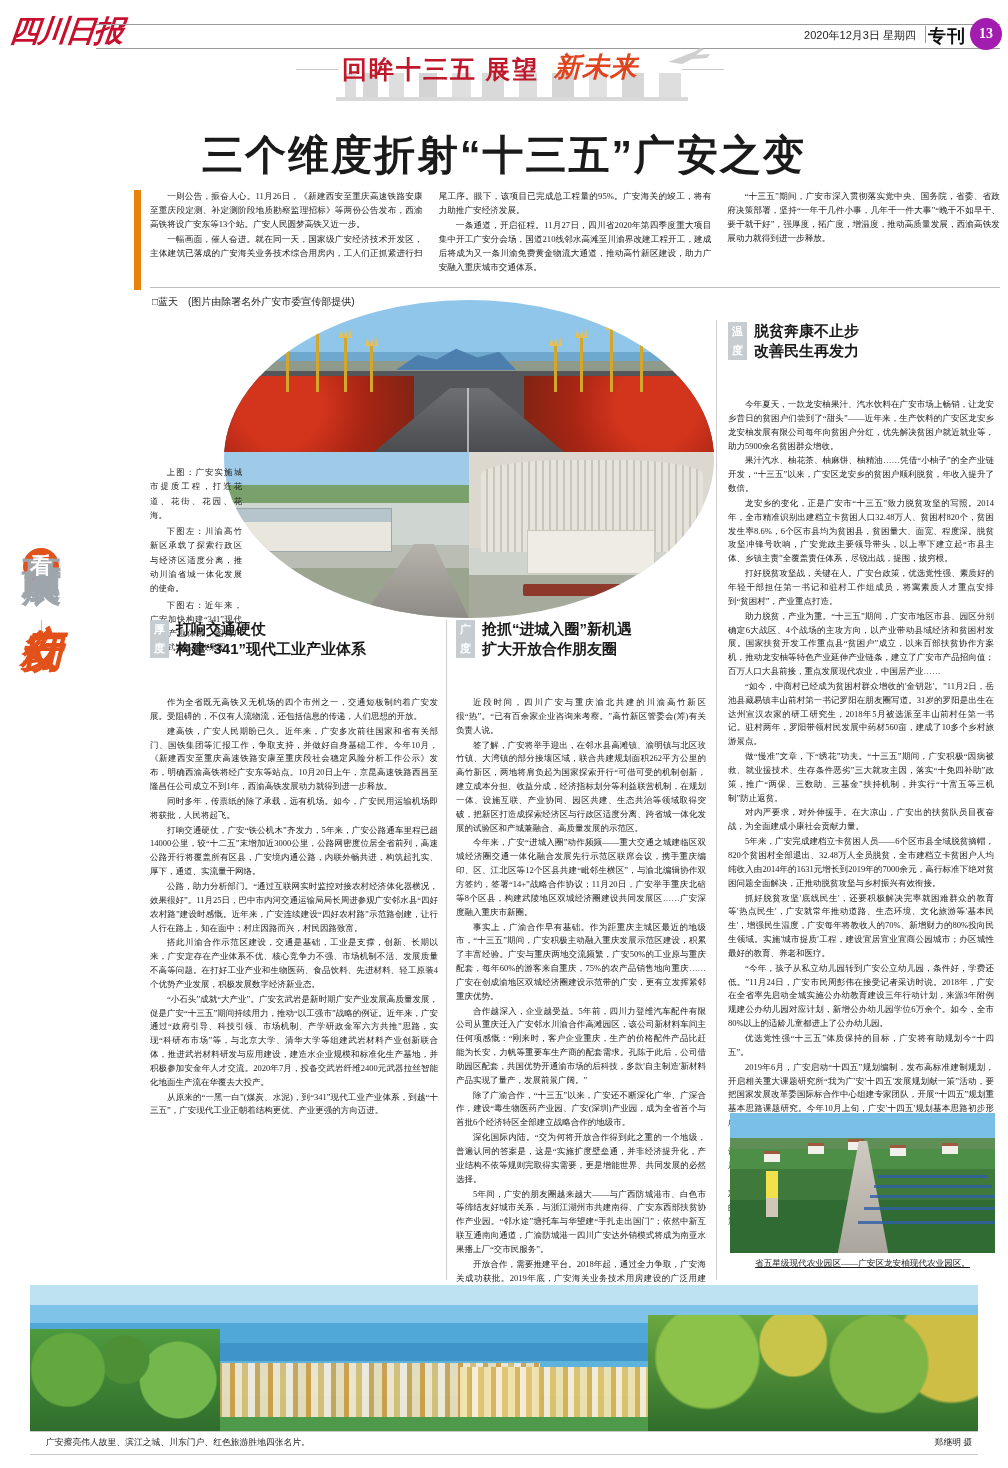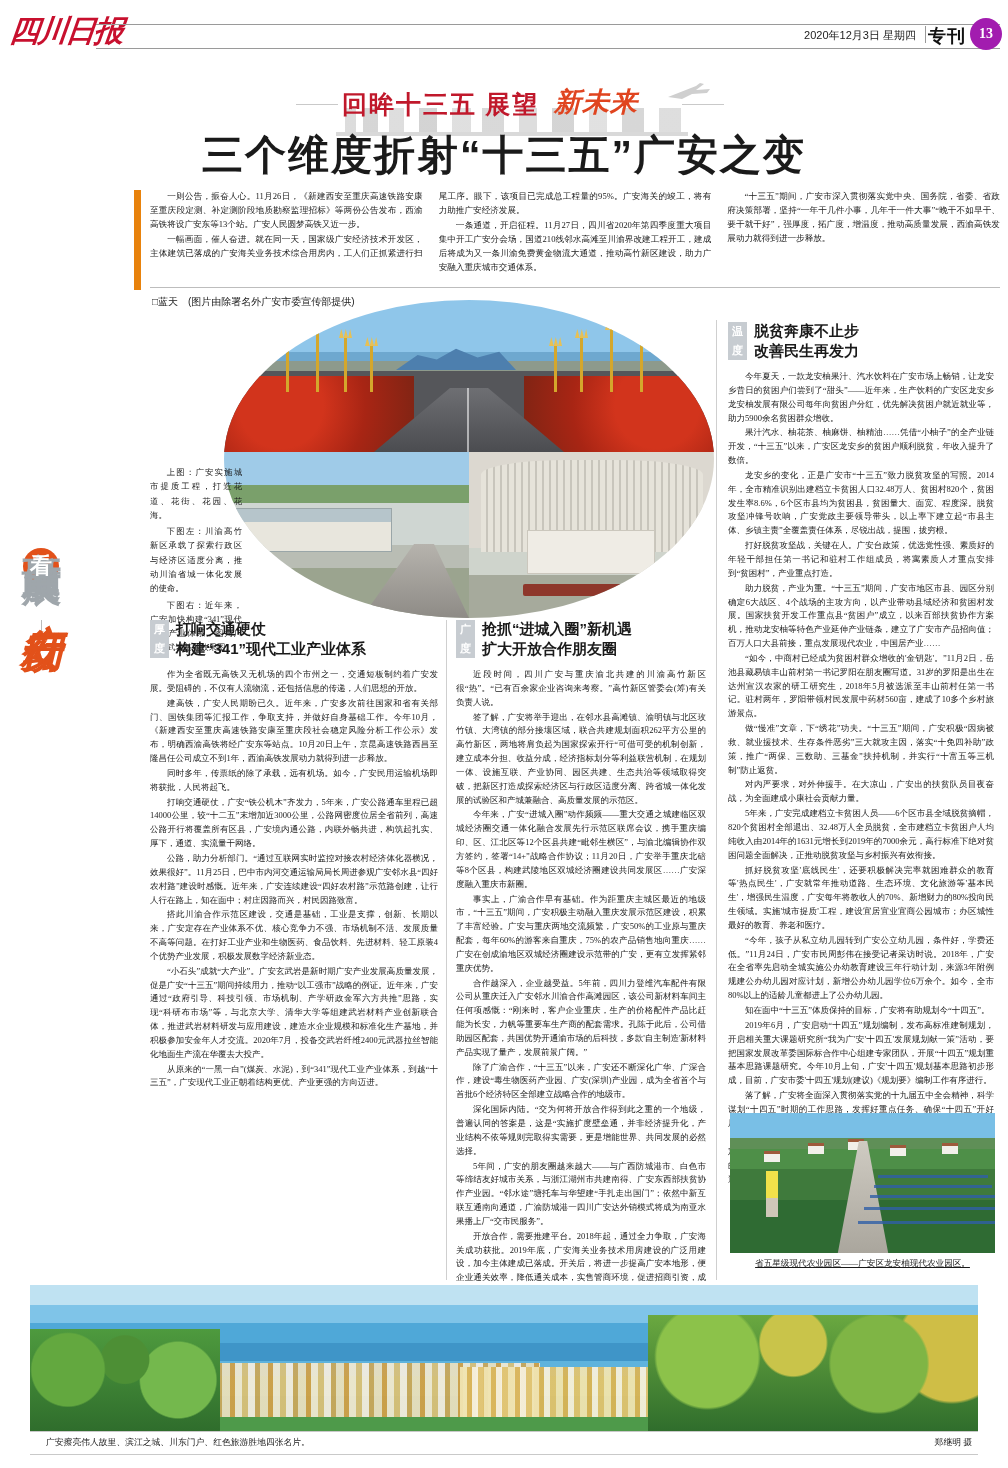--- a/index.html
+++ b/index.html
@@ -79,21 +79,21 @@
     font-family: Liberation Serif, serif;
     font-size: 14px;
     font-weight: bold;
     text-align: center;
     line-height: 32px;
   }
 
   
   .banner {
     position: absolute;
-    left: 300px; top: 80px;
+    left: 300px; top: 45px;
     width: 420px; height: 56px;
   }
   .banner-rule-l, .banner-rule-r {
     position: absolute;
     top: 24px;
     width: 42px; height: 1px;
     background: #c9c9c9;
   }
   .banner-rule-l { left: -4px; }
   .banner-rule-r { right: -4px; }
@@ -399,20 +399,21 @@
   }
 
   
   .col {
     position: absolute;
     font-family: "Liberation Serif", serif;
     font-size: 8.5px;
     line-height: 1.63;
     color: #1a1a1a;
     text-align: justify;
+    margin-top: 28px;
   }
   .col p { text-indent: 2em; margin-bottom: 1px; }
 
   .vrule {
     position: absolute;
     width: 1px;
     background: #cfcfcf;
   }
 
   
@@ -690,21 +691,21 @@
   <p>果汁汽水、柚花茶、柚麻饼、柚精油……凭借“小柚子”的全产业链开发，“十三五”以来，广安区龙安乡的贫困户顺利脱贫，年收入提升了数倍。</p>
   <p>龙安乡的变化，正是广安市“十三五”致力脱贫攻坚的写照。2014年，全市精准识别出建档立卡贫困人口32.48万人、贫困村820个，贫困发生率8.6%，6个区市县均为贫困县，贫困量大、面宽、程度深。脱贫攻坚冲锋号吹响，广安党政主要领导带头，以上率下建立起“市县主体、乡镇主责”全覆盖责任体系，尽锐出战，提围，拔穷根。</p>
   <p>打好脱贫攻坚战，关键在人。广安台政策，优选党性强、素质好的年轻干部担任第一书记和驻村工作组成员，将寓素质人才重点安排到“贫困村”，产业重点打造。</p>
   <p>助力脱贫，产业为重。“十三五”期间，广安市地区市县、园区分别确定6大战区、4个战场的主攻方向，以产业带动县域经济和贫困村发展。国家扶贫开发工作重点县“贫困户”成立，以来百部扶贫协作方案机，推动龙安柚等特色产业延伸产业链条，建立了广安市产品招向值；百万人口大县前接，重点发展现代农业，中国居产业……</p>
   <p>“如今，中商村已经成为贫困村群众增收的'金钥匙'。”11月2日，岳池县藏易镇丰山前村第一书记罗阳在朋友圈写道。31岁的罗阳是出生在达州宣汉农家的研工研究生，2018年5月被选派至丰山前村任第一书记。驻村两年，罗阳带领村民发展中药材560亩，建成了10多个乡村旅游景点。</p>
   <p>做“慢准”文章，下“绣花”功夫。“十三五”期间，广安积极“因病被救、就业援技术、生存条件恶劣”三大就攻主因，落实“十免四补助”政策，推广“两保、三数助、三基金”扶持机制，并实行“十富五等三机制”防止返贫。</p>
   <p>对内严要求，对外伸援手。在大凉山，广安出的扶贫队员目夜奋战，为全面建成小康社会贡献力量。</p>
   <p>5年来，广安完成建档立卡贫困人员——6个区市县全域脱贫摘帽，820个贫困村全部退出、32.48万人全员脱贫，全市建档立卡贫困户人均纯收入由2014年的1631元增长到2019年的7000余元，高行标准下绝对贫困问题全面解决，正推动脱贫攻坚与乡村振兴有效衔接。</p>
   <p>抓好脱贫攻坚'底线民生'，还要积极解决完率就困难群众的教育等'热点民生'，广安就常年推动道路、生态环境、文化旅游等'基本民生'，增强民生温度，广安每年将教收人的70%、新增财力的80%投向民生领域。实施'城市提质'工程，建设宜居宜业宜商公园城市；办区城性最好的教育、养老和医疗。</p>
   <p>“今年，孩子从私立幼儿园转到广安公立幼儿园，条件好，学费还低。”11月24日，广安市民周彭伟在接受记者采访时说。2018年，广安在全省率先启动全城实施公办幼教育建设三年行动计划，来源3年附例规建公办幼儿园对应计划，新增公办幼儿园学位6万余个。如今，全市80%以上的适龄儿童都进上了公办幼儿园。</p>
-  <p>知在面中“十三五”体质保持的目标，广安将有助规划今“十四五”。</p>
+  <p>优选党性强“十三五”体质保持的目标，广安将有助规划今“十四五”。</p>
   <p>2019年6月，广安启动“十四五”规划编制，发布高标准建制规划，开启相关重大课题研究所“我为广'安'十四五'发展规划献一策”活动，要把国家发展改革委国际标合作中心组建专家团队，开展“十四五”规划重基本思路课题研究。今年10月上旬，广安'十四五'规划基本思路初步形成，目前，广安市委'十四五'规划(建议)《规划要》编制工作有序进行。</p>
   <p>落了解，广安将全面深入贯彻落实党的十九届五中全会精神，科学谋划“十四五”时期的工作思路，发挥好重点任务、确保“十四五”开好局，起好步。</p>
   <p>栗汇赋赋流方今，潮涌嘉陵两岸的。当前，贾州千部群众正以坚不定的危机、慢不得的责任感、等不起的紧迫感，瞒怀伟人家乡先行先试的勇气，抢抓机遇，创新开拓，续写更多'幸天的故事'，奋战新征程，追梦新时代。</p>
 </div>
 
 <div class="ag-photo">
   <div class="house" style="left:34px; top:38px;"></div>
   <div class="house" style="left:78px; top:30px;"></div>
   <div class="house" style="left:118px; top:26px;"></div>
   <div class="house" style="left:160px; top:32px;"></div>

